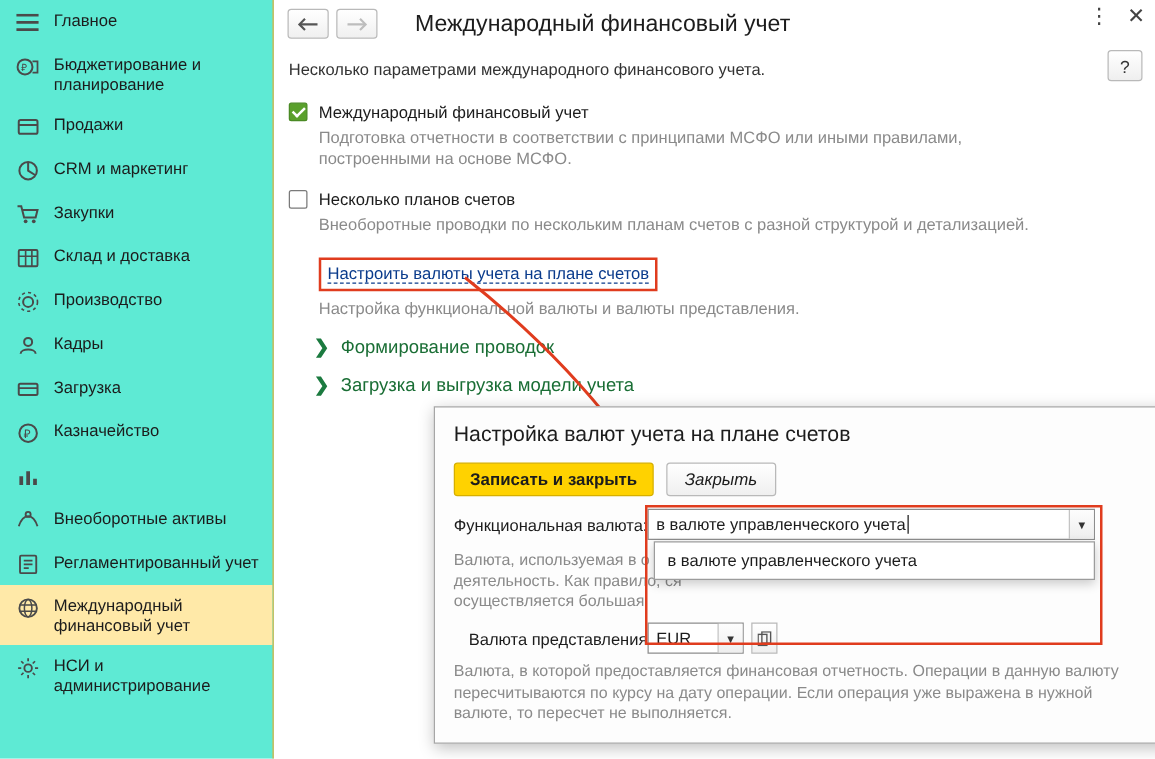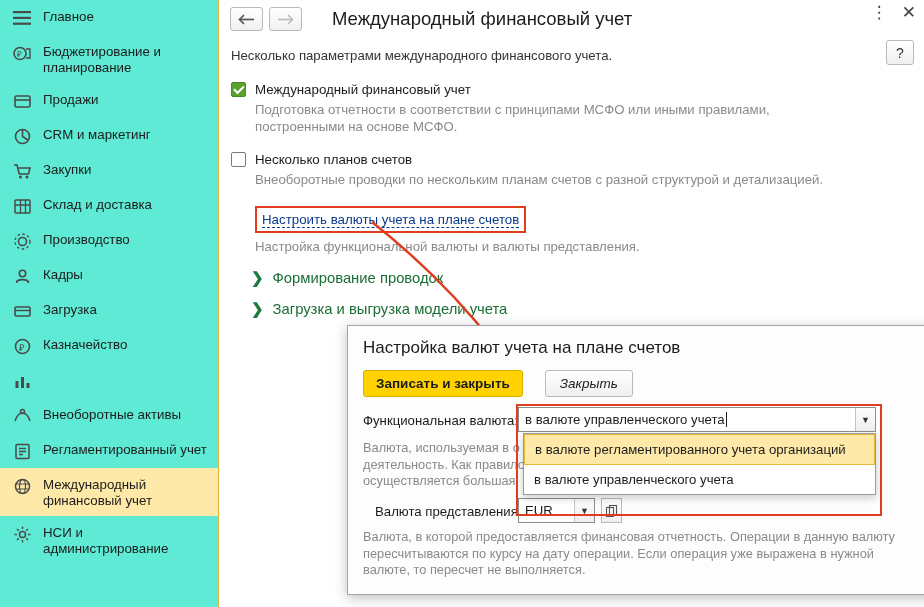--- a/index.html
+++ b/index.html
@@ -203,21 +203,21 @@
     display: flex; align-items: center; gap: 16px;
     color: #444;
   }
   .sqbox {
     width: 12px; height: 12px;
     border: 1.6px solid #444;
   }
   .dlg-toolbar {
     position: absolute;
     left: 15px; top: 44px;
-    display: flex; gap: 22px;
+    display: flex; gap: 10px;
   }
   .btn-primary {
     background: #ffd200;
     border: 1px solid #d6af00;
     border-radius: 3px;
     font-size: 13.5px;
     color: #1c1c1c;
     padding: 5px 12px;
     font-weight: bold;
   }
@@ -567,19 +567,18 @@
       <svg width="12" height="12" viewBox="0 0 12 12">
           <rect x="0.5" y="2.5" width="7" height="9" fill="none" stroke="#555" stroke-width="1.1"></rect>
           <rect x="3.5" y="0.5" width="7" height="9" fill="none" stroke="#555" stroke-width="1.1"></rect>
         </svg>
     </div>
 
     <div class="dlg-hint" style="left:15px; top:203px; width:540px;">Валюта, в которой предоставляется финансовая отчетность. Операции в данную валюту пересчитываются по курсу на дату операции. Если операция уже выражена в нужной валюте, то пересчет не выполняется.</div>
   </div>
 
   <div class="dropdown">
-    <div class="dd-item sel">в валюте регламентированного учета организаций</div>
     <div class="dd-item">в валюте управленческого учета</div>
   </div>
 
   <div class="redbox" style="left:516px; top:404px; width:366px; height:112px;"></div>
 
 </div>
 
 </body></html>

